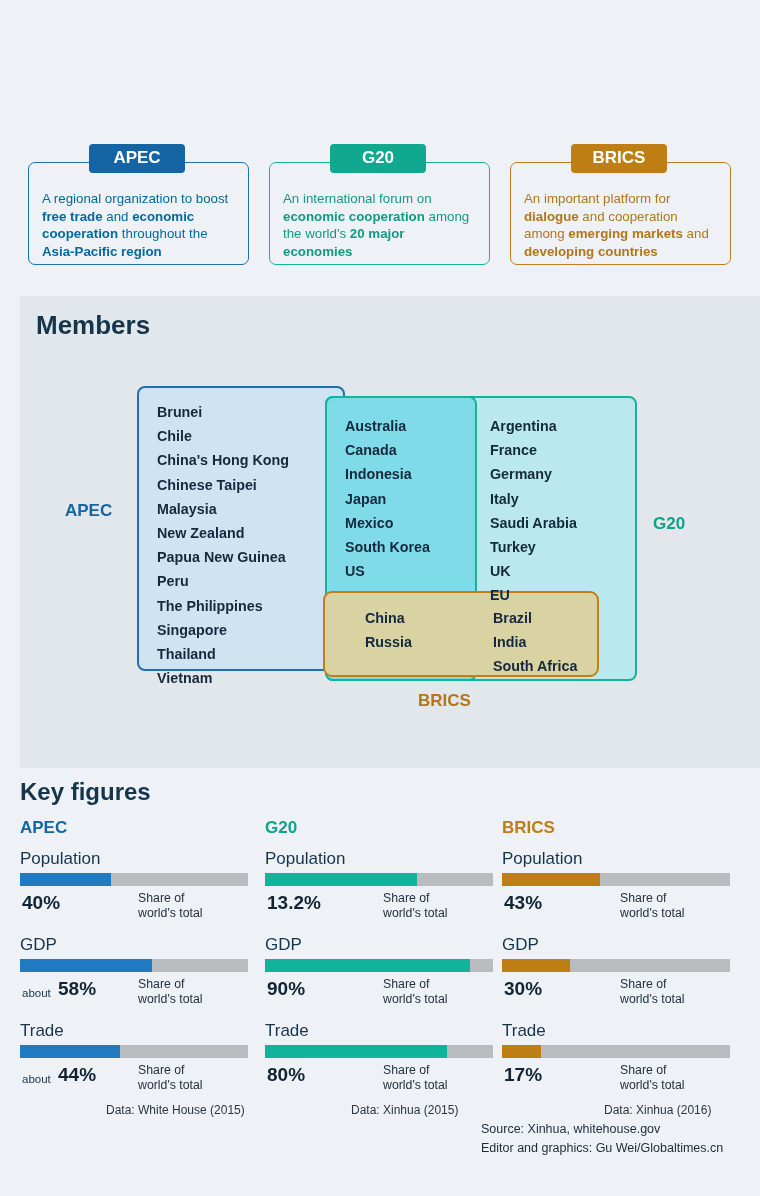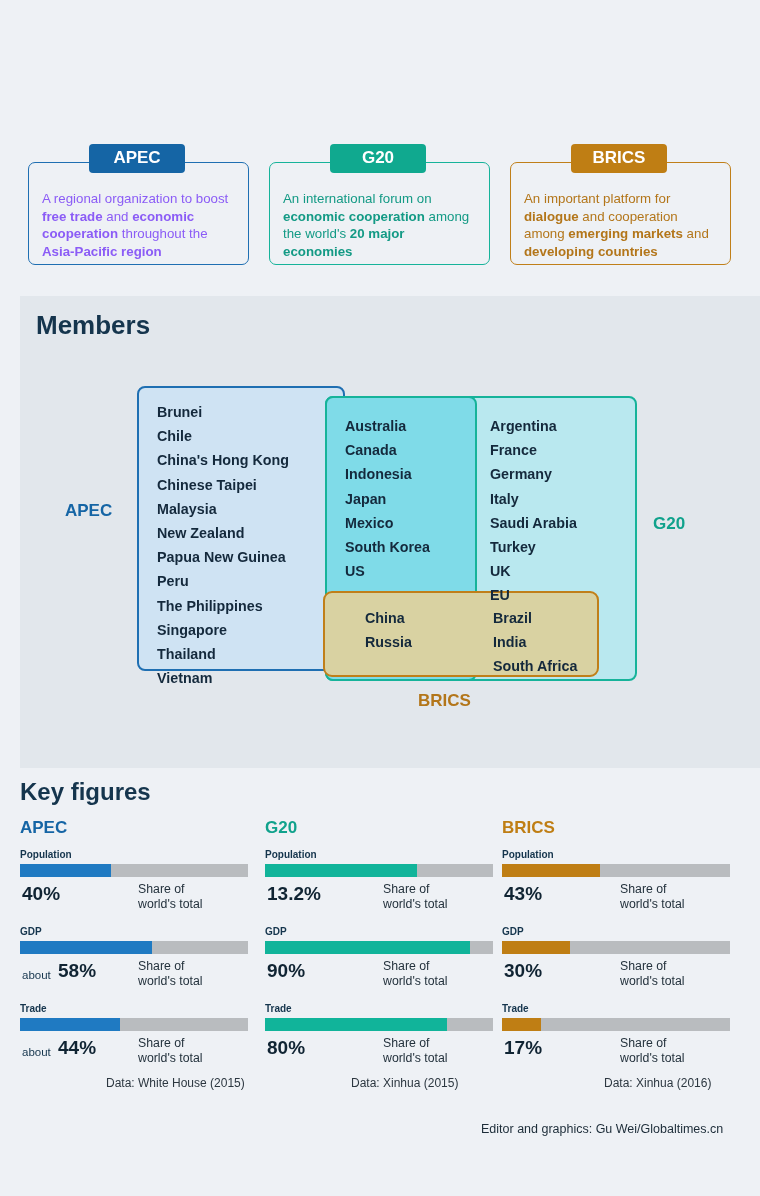--- a/index.html
+++ b/index.html
@@ -74,21 +74,21 @@
   .card.brics .card-tab{ background: #bf7e14; }
 
   .card-text {
     position: absolute;
     top: 27px;
     left: 13px;
     right: 12px;
     font-size: 13.3px;
     line-height: 17.5px;
   }
-  .card.apec .card-text { color: #8b5cf6; }
+  .card.apec .card-text { color: #0369a1; }
   .card.g20 .card-text  { color: #139a85; }
   .card.brics .card-text{ color: #b3761a; }
   .card-text b { font-weight: bold; }
 
   
   .members-panel {
     position: absolute;
     top: 296px;
     left: 20px;
     width: 740px;
@@ -204,22 +204,22 @@
     font-size: 17px;
     font-weight: bold;
     margin-bottom: 11px;
   }
   .kf-col.c0 .kf-title { color: #1565a5; }
   .kf-col.c1 .kf-title { color: #10a28c; }
   .kf-col.c2 .kf-title { color: #bf7e14; }
 
   .kf-metric { margin-bottom: 13px; }
   .kf-metric-name {
-    font-size: 10px;
-    font-weight: bold;
+    font-size: 17px;
+    font-weight: normal;
     color: #15354d;
     margin-bottom: 4px;
   }
   .kf-bar {
     position: relative;
     width: 228px;
     height: 13px;
     background: #b9bcbf;
   }
   .kf-bar-fill {
@@ -485,16 +485,17 @@
           <div class="kf-share">
             <div>Share of</div>
             <div>world's total</div>
           </div>
         </div>
       </div>
       <div class="kf-source" style="position: relative; margin-top: -4px; margin-left: 102px;">Data: Xinhua (2016)</div>
     </div>
 
   <div class="footer">
+    <div>Source: Xinhua, whitehouse.gov</div>
     <div>Editor and graphics: Gu Wei/Globaltimes.cn</div>
   </div>
 
 </div>
 
 </body></html>

